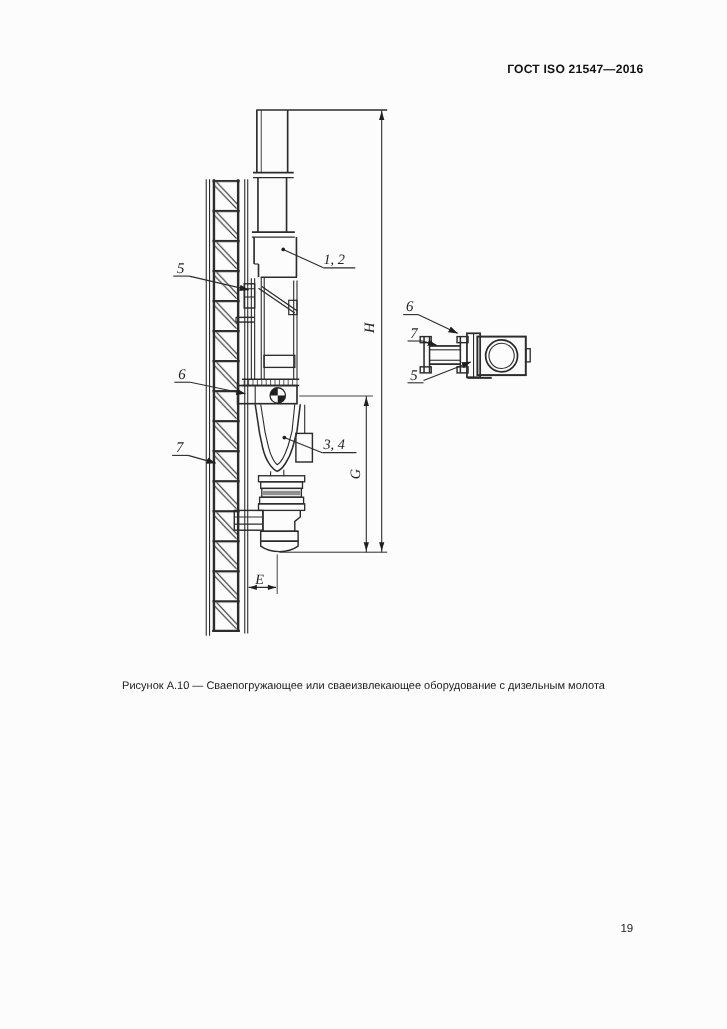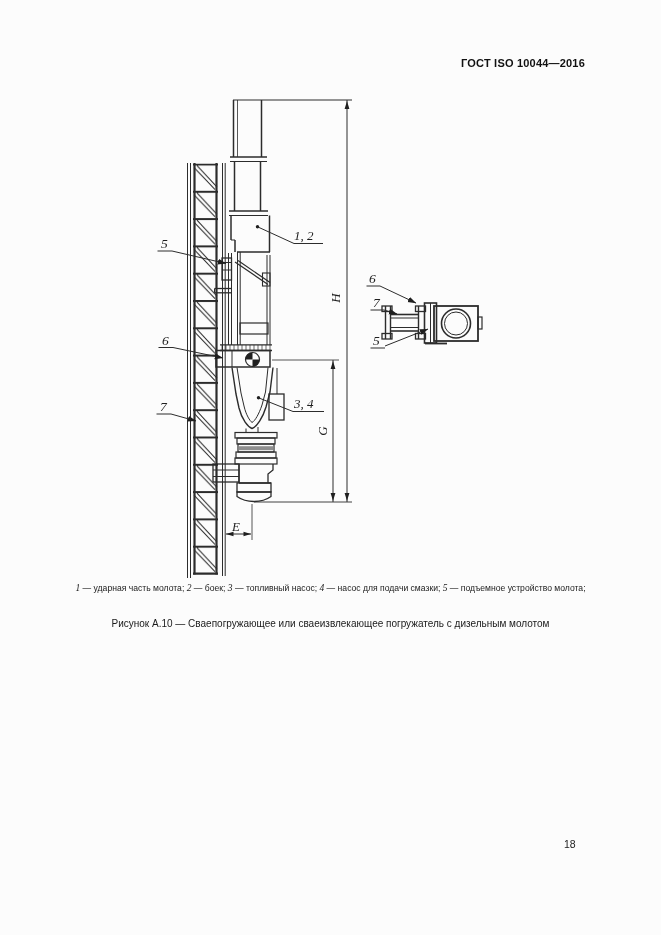--- a/index.html
+++ b/index.html
@@ -33,21 +33,21 @@
   }
   svg text{
     font-family:"Liberation Serif", serif;
     font-style:italic;
     fill:#1f1f1f;
   }
 </style>
 </head>
 <body>
 
-<div class="header">ГОСТ ISO 10044—2016</div>
+<div class="header">ГОСТ ISO 21547—2016</div>
 
 <svg class="drawing" viewBox="0 0 661 645" stroke-linecap="butt">
   <defs>
     <marker id="arr" markerUnits="userSpaceOnUse" markerWidth="9" markerHeight="7" refX="8.2" refY="3.5" orient="auto">
       <path d="M0,0.6 L8.5,3.5 L0,6.4 Z" fill="#1f1f1f" stroke="none"></path>
     </marker>
     <pattern id="lattice" x="193" y="163.5" width="26" height="27.3" patternUnits="userSpaceOnUse">
       <line x1="0" y1="1" x2="25" y2="1" stroke="#2c2c2c" stroke-width="2"></line>
       <line x1="1" y1="4" x2="22" y2="26" stroke="#2c2c2c" stroke-width="1"></line>
       <line x1="4" y1="2" x2="24" y2="23.5" stroke="#2c2c2c" stroke-width="1"></line>
@@ -223,18 +223,17 @@
     <line x1="370.5" y1="310" x2="384" y2="310"></line>
     <line x1="384" y1="310" x2="397" y2="314" marker-end="url(#arr)"></line>
     <text font-size="13.5" x="373" y="307" stroke="none">7</text>
     <line x1="370.5" y1="348" x2="385" y2="348"></line>
     <line x1="385" y1="346" x2="428" y2="329" marker-end="url(#arr)"></line>
     <text font-size="13.5" x="373" y="345" stroke="none">5</text>
   </g>
 </svg>
 
 <div class="legend">
-    <div><i>1</i> — ударная часть молота; <i>2</i> — боек; <i>3</i> — топливный насос; <i>4</i> — насос для подачи смазки; <i>5</i> — подъемное устройство молота;</div>
   </div>
 
-<div class="caption">Рисунок А.10 — Сваепогружающее или сваеизвлекающее погружатель с дизельным молотом</div>
-
-<div class="page-number">18</div>
+<div class="caption">Рисунок А.10 — Сваепогружающее или сваеизвлекающее оборудование с дизельным молота</div>
+
+<div class="page-number">19</div>
 
 </body></html>

